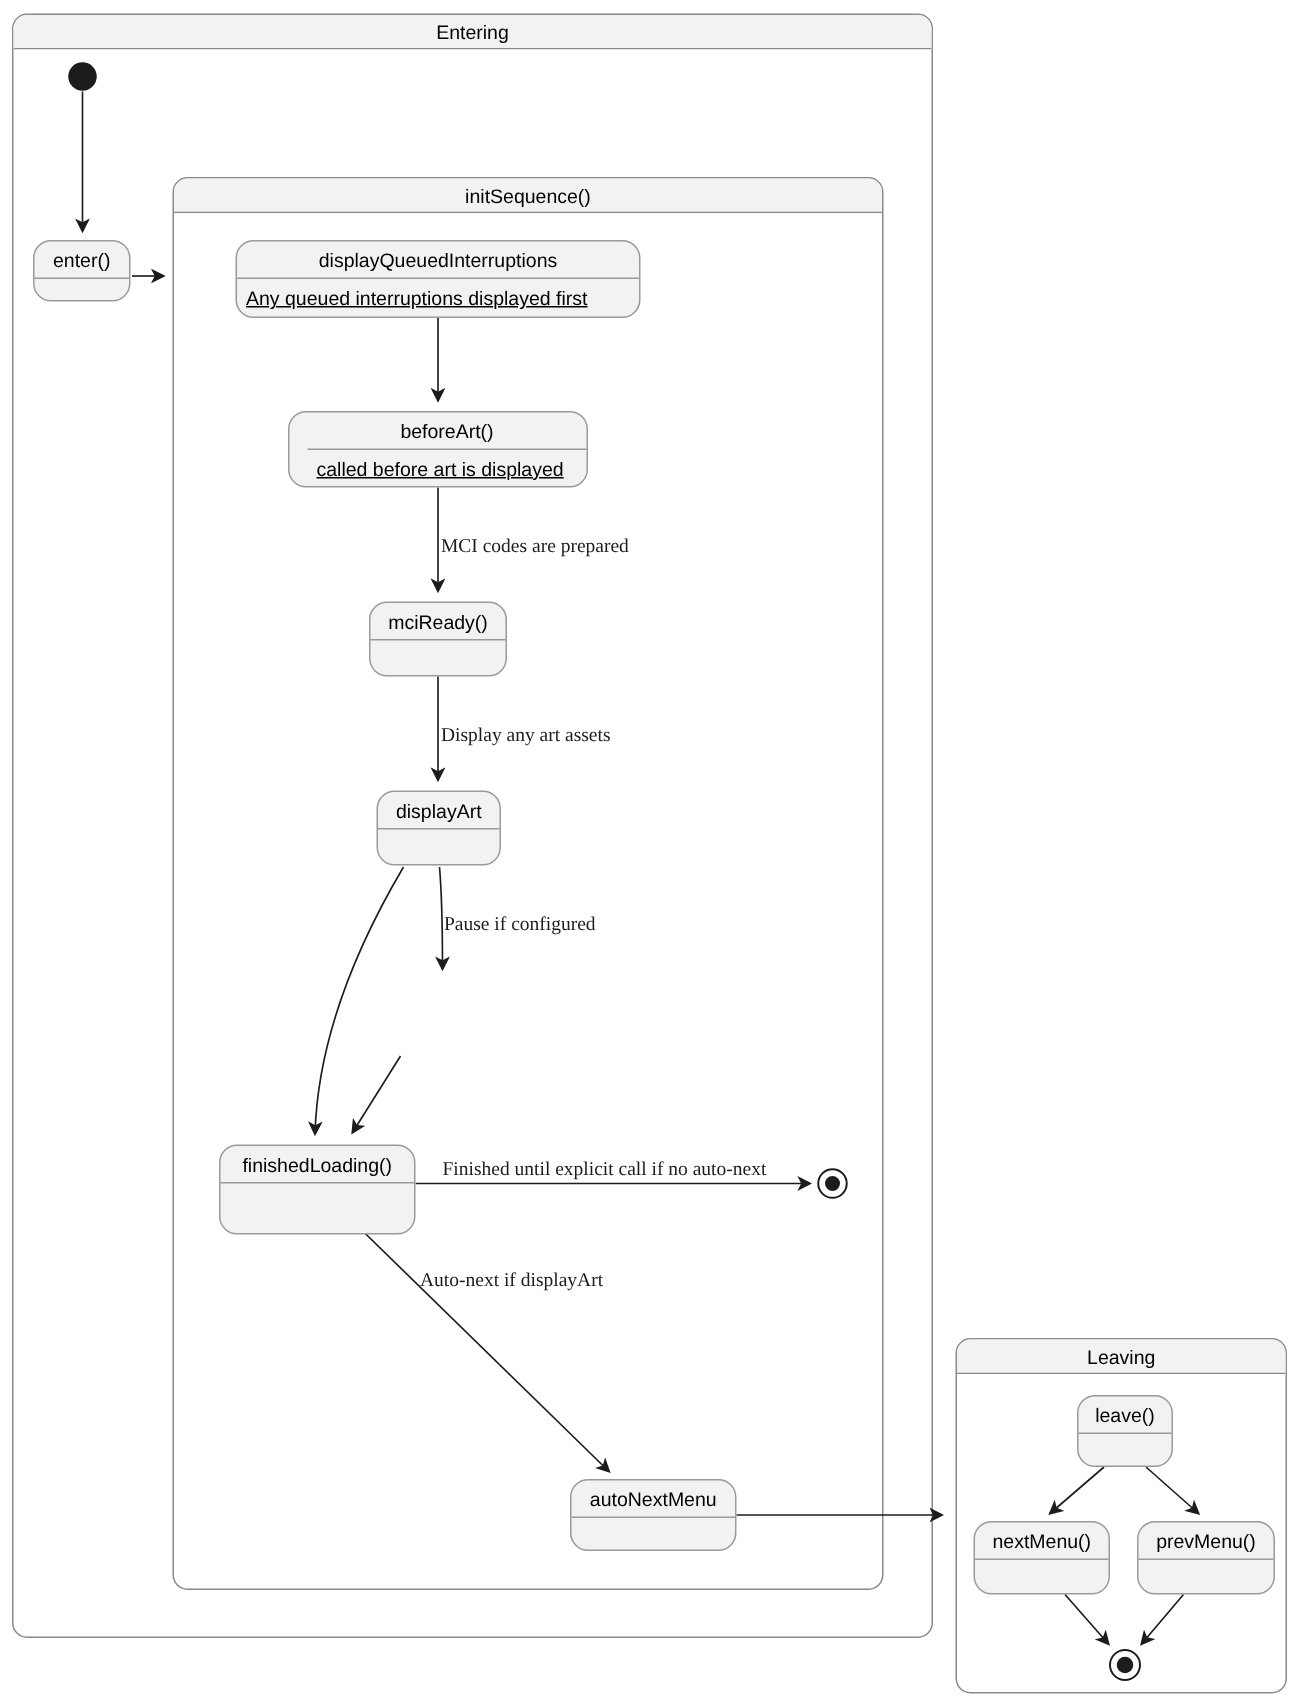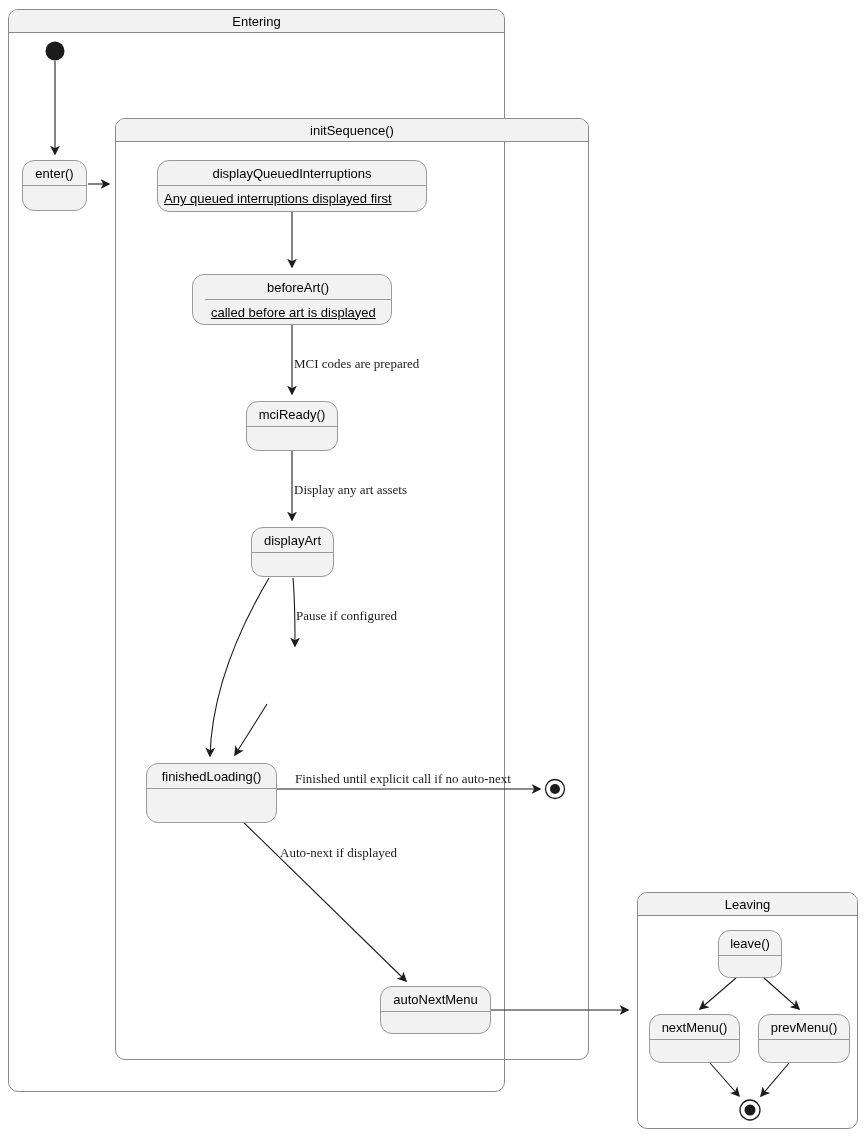--- a/index.html
+++ b/index.html
@@ -87,21 +87,21 @@
     white-space: nowrap;
     z-index: 4;
     font-family: Liberation Serif, serif;
   }
 </style>
 </head>
 <body>
 
 <div id="canvas">
 
-  <div class="container" style="left:8px; top:9px; width:497px; height:1083px;">
+  <div class="container" style="left:8px; top:9px; width:614px; height:1083px;">
     <div class="container-header">Entering</div>
   </div>
 
   <div class="container" style="left:115px; top:118px; width:474px; height:942px;">
     <div class="container-header">initSequence()</div>
   </div>
 
   <div class="container" style="left:637px; top:892px; width:221px; height:237px;">
     <div class="container-header">Leaving</div>
   </div>
@@ -134,21 +134,21 @@
     <g>
       <circle cx="555" cy="789" r="9.5" fill="#ffffff" stroke="#1c1c1c" stroke-width="1.3"></circle>
       <circle cx="555" cy="789" r="5" fill="#1c1c1c"></circle>
     </g>
     <g>
       <circle cx="750" cy="1110" r="10" fill="#ffffff" stroke="#1c1c1c" stroke-width="1.3"></circle>
       <circle cx="750" cy="1110" r="5.5" fill="#1c1c1c"></circle>
     </g>
   </svg>
 
-  <div class="state" style="left:22px; top:160px; width:65px; height:51px;gap:39px;">
+  <div class="state" style="left:22px; top:160px; width:65px; height:41px;gap:39px;">
     <div class="state-title">enter()</div>
     <div class="state-body"></div>
   </div>
 
   <div class="state" style="left:157px; top:160px; width:270px; height:52px;">
     <div class="state-title">displayQueuedInterruptions</div>
     <div class="state-body">Any queued interruptions displayed first</div>
   </div>
 
   <div class="state" style="left:192px; top:274px; width:200px; height:51px;padding-left:12px;">
@@ -189,15 +189,15 @@
 
   <div class="state" style="left:758px; top:1014px; width:92px; height:49px;">
     <div class="state-title">prevMenu()</div>
     <div class="state-body"></div>
   </div>
 
   <div class="edge-label" style="left:294px; top:356px;">MCI codes are prepared</div>
   <div class="edge-label" style="left:294px; top:482px;">Display any art assets</div>
   <div class="edge-label" style="left:296px; top:608px;">Pause if configured</div>
   <div class="edge-label" style="left:295px; top:771px;">Finished until explicit call if no auto-next</div>
-  <div class="edge-label" style="left:280px; top:845px;">Auto-next if displayed</div>
+  <div class="edge-label" style="left:280px; top:845px;">Auto-next if displayArt</div>
 
 </div>
 
 </body></html>

